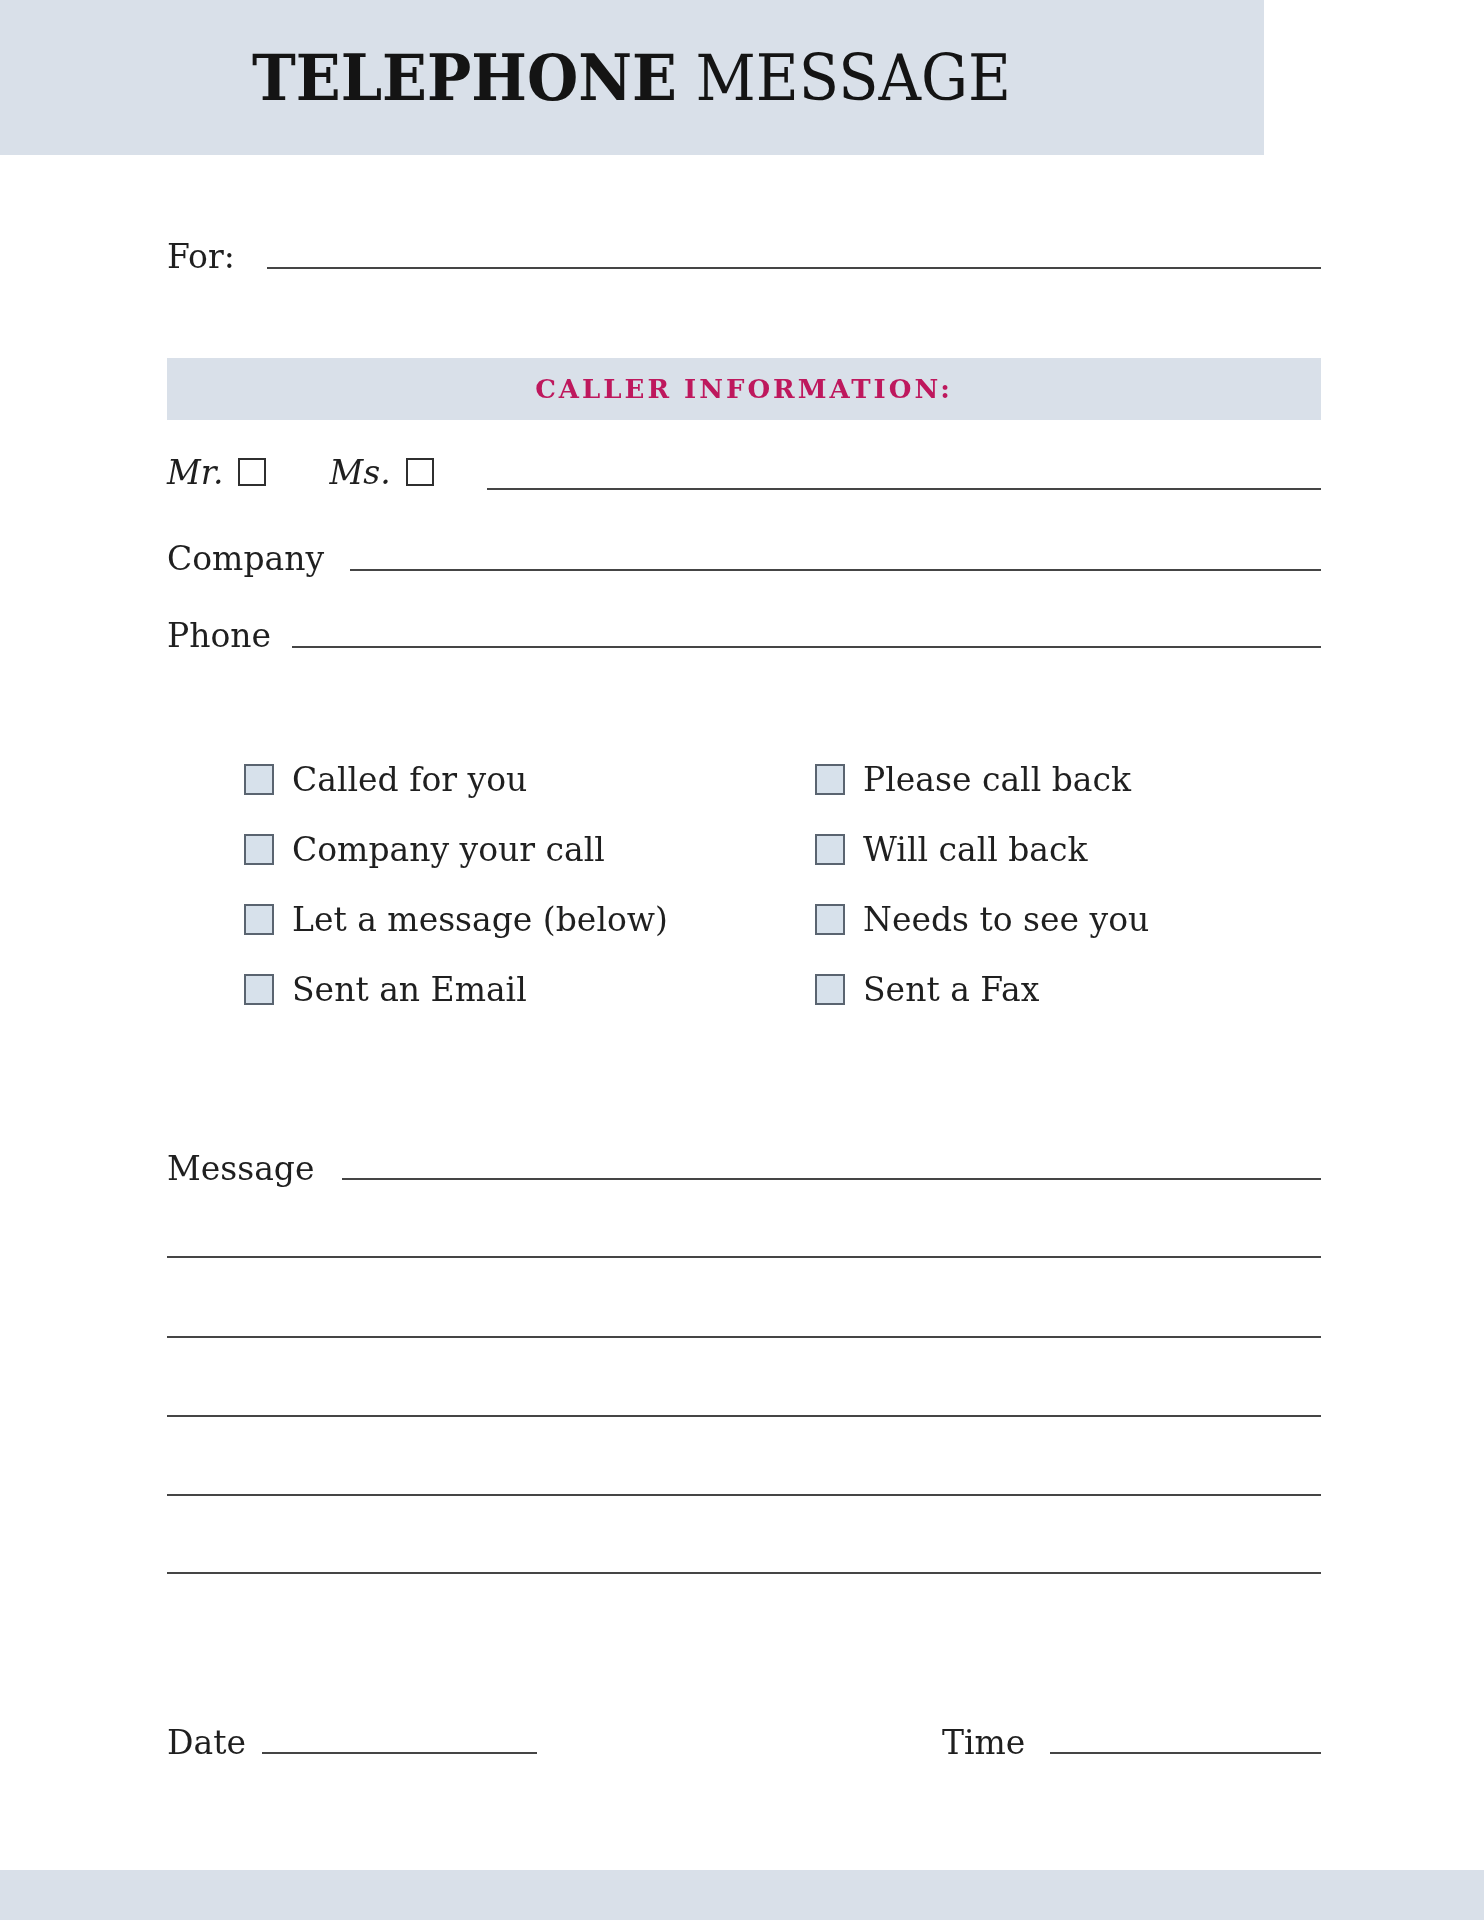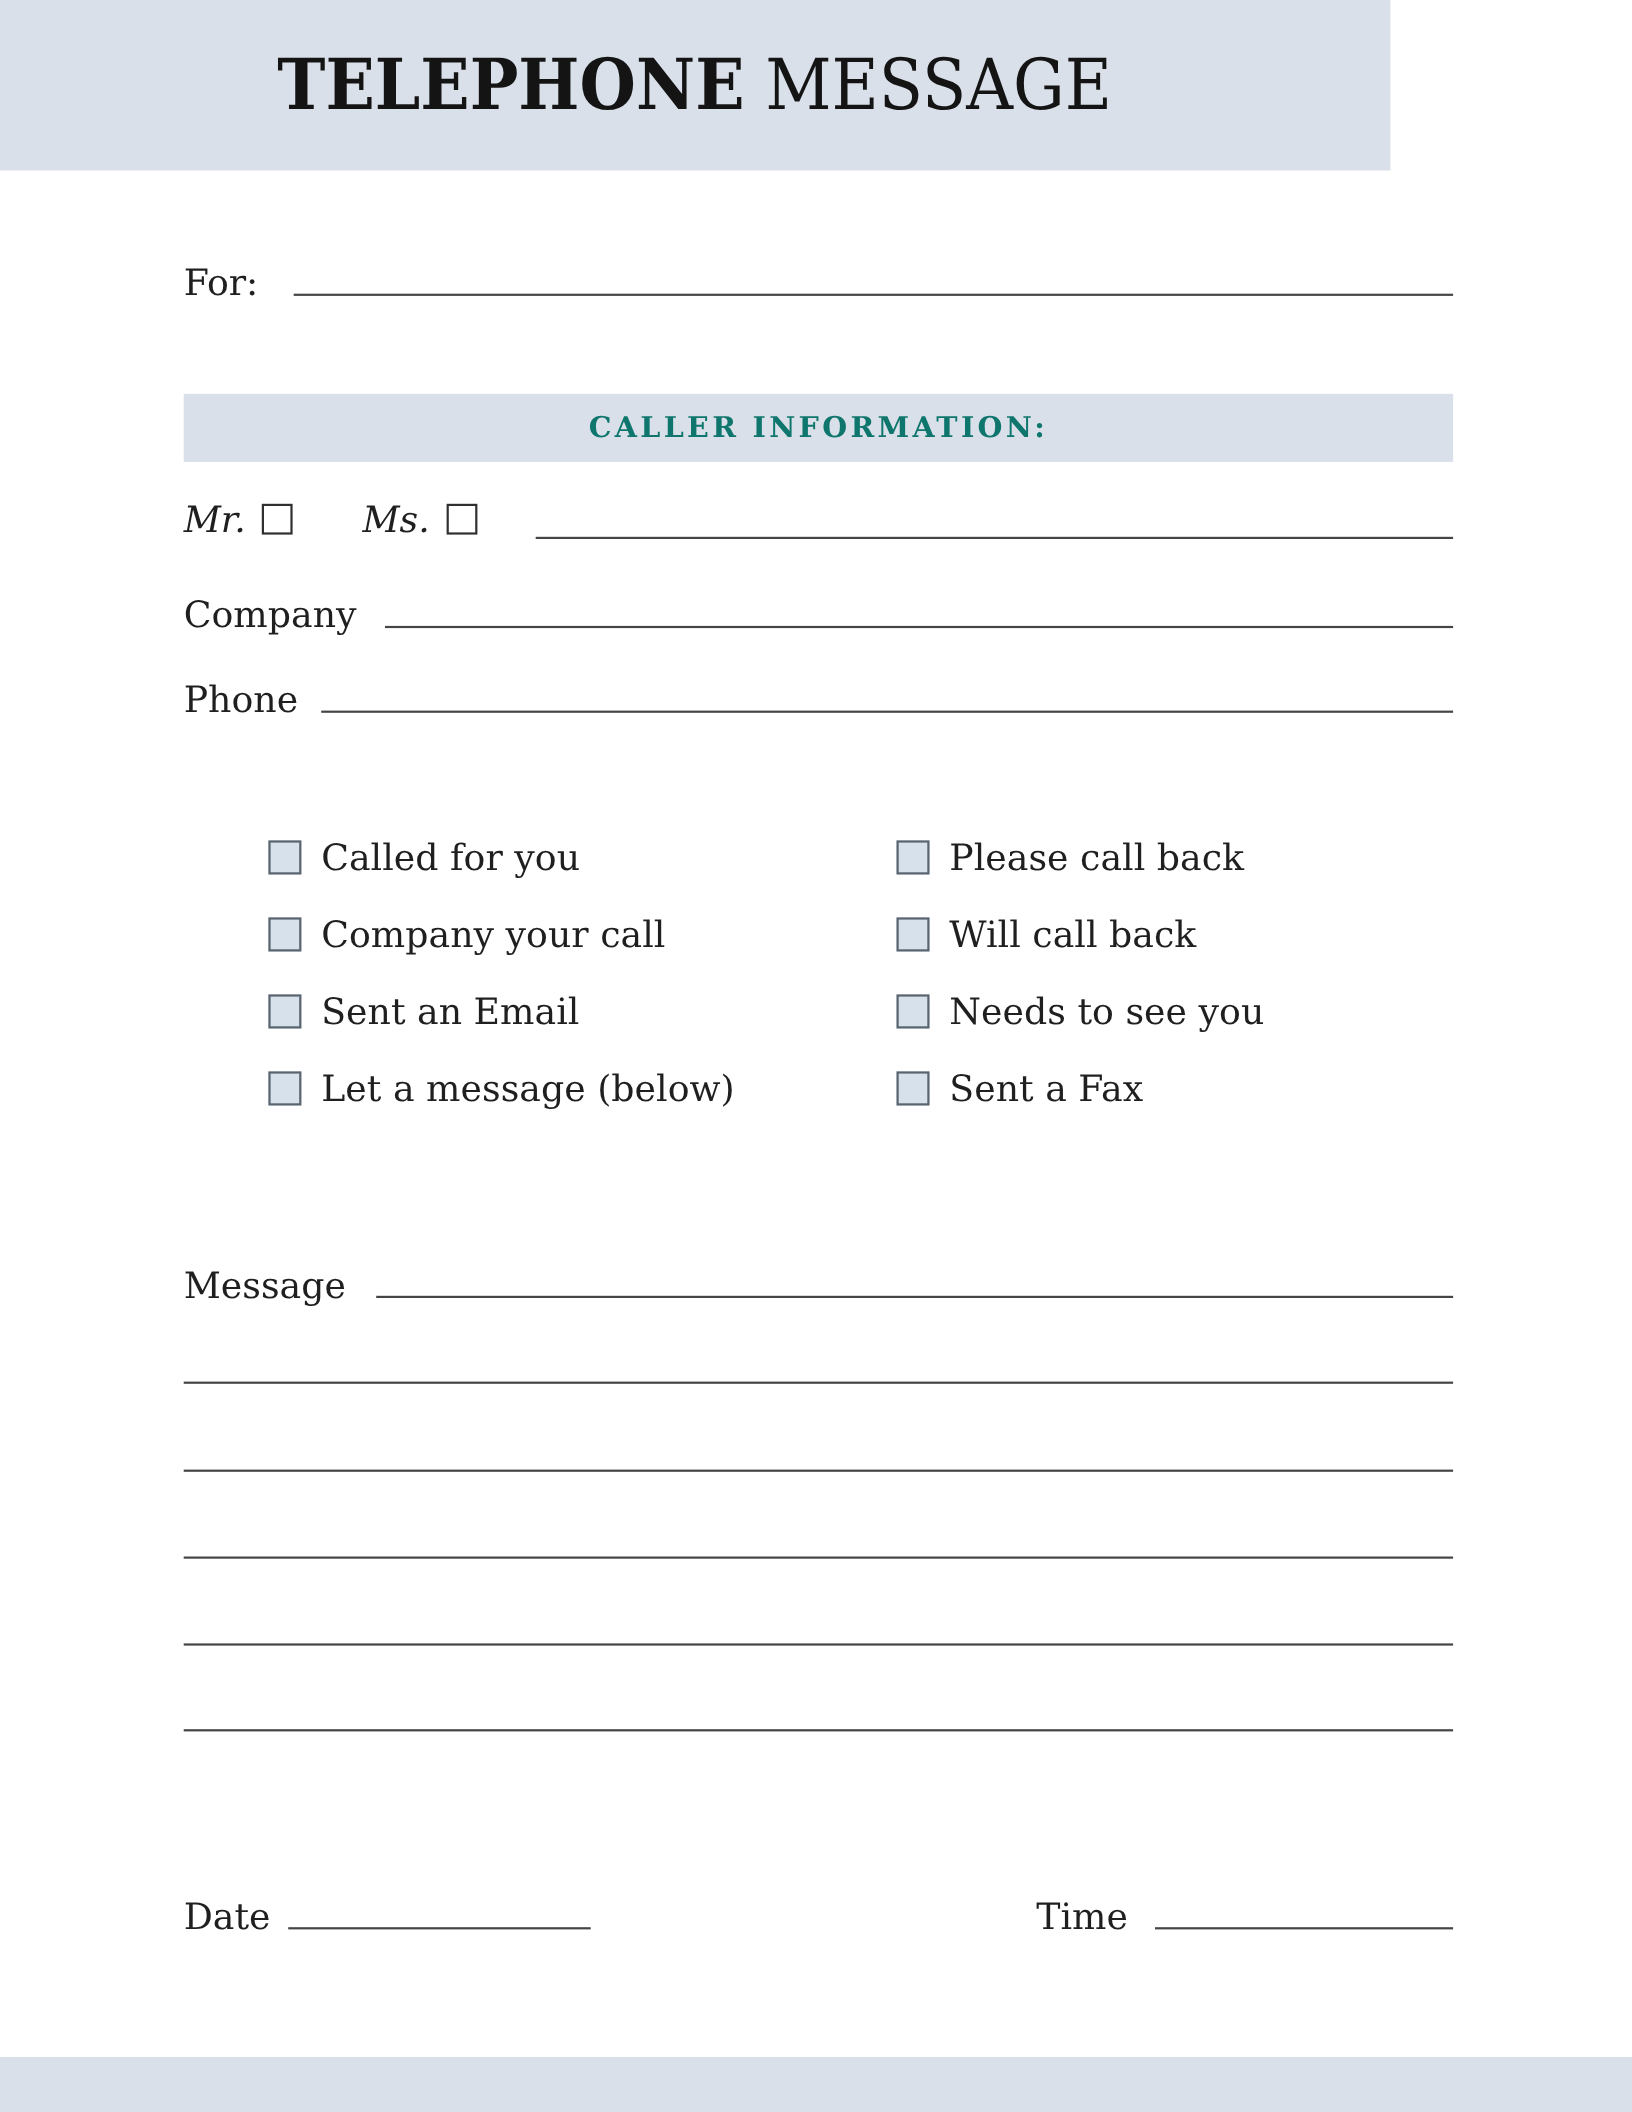--- a/index.html
+++ b/index.html
@@ -17,21 +17,21 @@
     transform:scaleX(0.92); transform-origin:center;
   }
   .title .t-bold { font-weight:700; }
   .title .t-reg { font-weight:400; }
   .label { position:absolute; font-size:33px; line-height:1.15; white-space:nowrap; }
   .rule { position:absolute; height:0; border-bottom:2px solid #454545; }
   .caller-band {
     position:absolute; left:167px; top:358px; width:1154px; height:62px;
     display:flex; align-items:center; justify-content:center;
   }
-  .caller-heading { font-weight:700; font-size:26px; letter-spacing:3px; color:#0f766e; }
+  .caller-heading { font-weight:700; font-size:26px; letter-spacing:3px; color:#be185d; }
   .salutation-row { position:absolute; left:167px; top:452px; display:flex; align-items:center; height:40px;font-style:italic; }
   .salutation-row .sal-label { font-size:33px; white-space:nowrap; }
   .box {
     width:28px; height:28px; border:2px solid #2f2f2f; background:#ffffff;
     box-sizing:border-box; margin-left:15px;
   }
   .ms-gap { margin-left:63px; }
   .opt-col { position:absolute; top:764px; }
   .opt-col.left { left:204px; }
   .opt-col.right { left:775px; }
@@ -80,25 +80,25 @@
     <div class="opt-row">
       <span class="check"></span>
       <span class="opt-label">Called for you</span>
     </div>
     <div class="opt-row">
       <span class="check"></span>
       <span class="opt-label">Company your call</span>
     </div>
     <div class="opt-row">
       <span class="check"></span>
-      <span class="opt-label">Sent an Email</span>
+      <span class="opt-label">Let a message (below)</span>
     </div>
     <div class="opt-row">
       <span class="check"></span>
-      <span class="opt-label">Let a message (below)</span>
+      <span class="opt-label">Sent an Email</span>
     </div>
   </div>
 
   <div class="opt-col right">
     <div class="opt-row">
       <span class="check"></span>
       <span class="opt-label">Please call back</span>
     </div>
     <div class="opt-row">
       <span class="check"></span>

